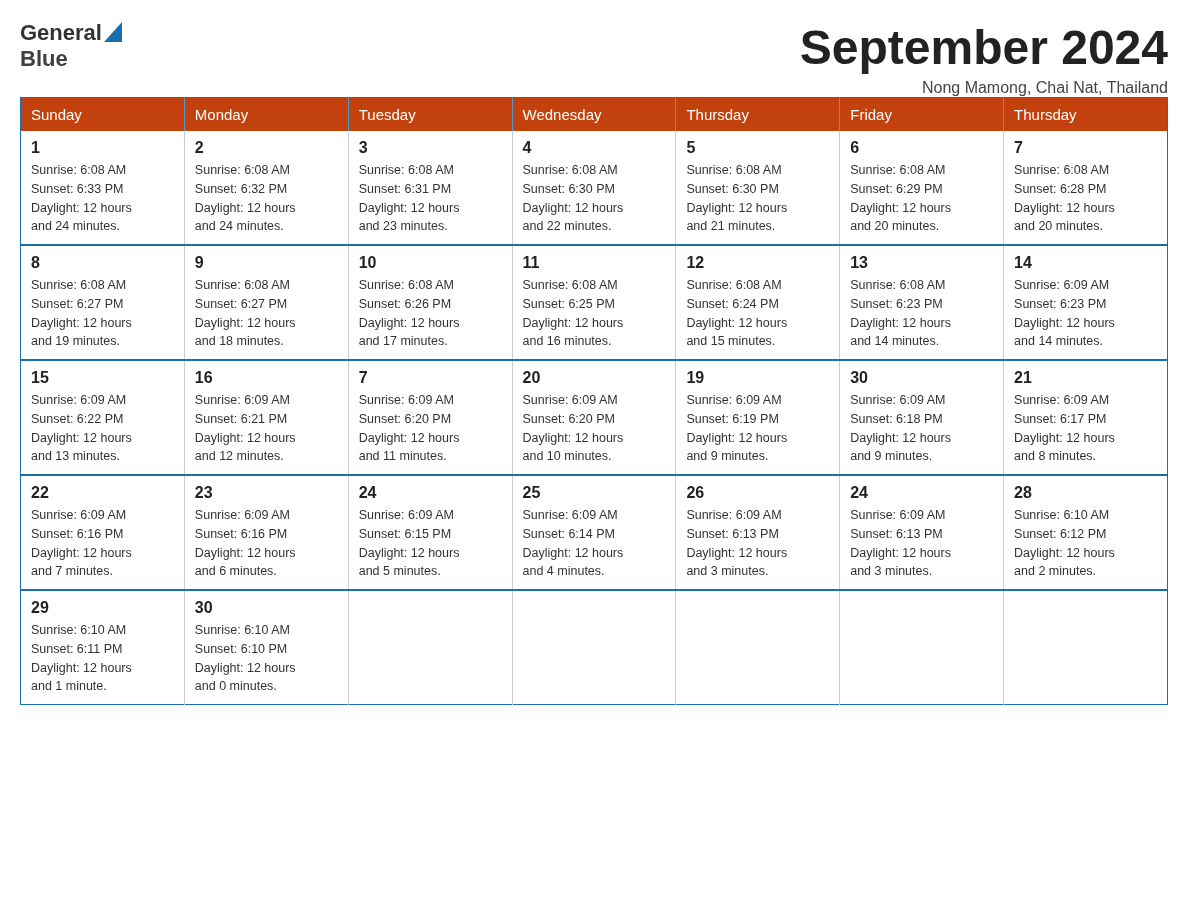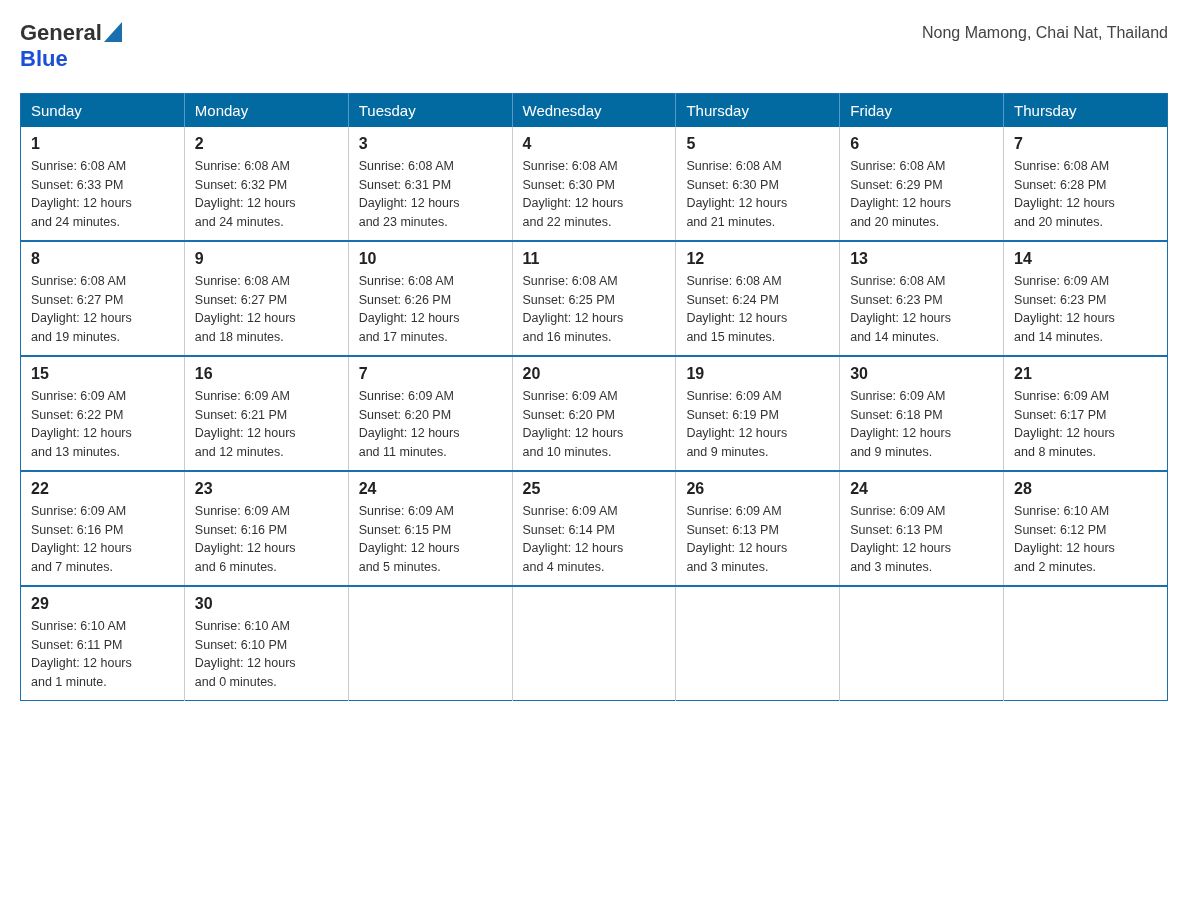--- a/index.html
+++ b/index.html
@@ -7,31 +7,30 @@
       font-family: Arial, sans-serif;
       background: #fff;
       width: 1188px;
       min-height: 918px;
       padding: 20px;
     }
     .header {
       display: flex;
       justify-content: space-between;
       align-items: flex-start;
-      margin-bottom: 20px;
     }
     .logo-text-general {
       font-size: 22px;
       font-weight: bold;
       color: #333;
     }
     .logo-blue {
       font-size: 22px;
       font-weight: bold;
-      color: #1d4ed8;
+      color: #404040;
     }
     .logo-wrapper {
       line-height: 1.2;
     }
     .title-block {
       text-align: right;
     }
     .main-title {
       font-size: 48px;
       font-weight: bold;
@@ -41,21 +40,21 @@
       font-size: 16px;
       color: #444;
       margin-top: 4px;
     }
     .calendar-table {
       width: 100%;
       border-collapse: collapse;
       border: 1px solid #1a6faf;
     }
     .calendar-table th {
-      background-color: #0369a1;
+      background-color: #c2410c;
       color: #fff;
       font-size: 15px;
       font-weight: normal;
       padding: 8px 10px;
       text-align: left;
       border-right: 1px solid #5599cc;
     }
     .calendar-table th:last-child {
       border-right: none;
     }
@@ -102,20 +101,21 @@
         <svg width="18" height="20" viewBox="0 0 18 20">
           <polygon points="0,20 18,20 18,0" fill="#1a6faf"></polygon>
         </svg>
       </span>
     </div>
     <div>
       <span class="logo-blue">Blue</span>
     </div>
   </div>
   <div class="title-block">
+    <div class="main-title">September 2024</div>
     <div class="subtitle">Nong Mamong, Chai Nat, Thailand</div>
   </div>
 </div>
 
 <table class="calendar-table">
   <thead>
     <tr>
       <th>Sunday</th>
       <th>Monday</th>
       <th>Tuesday</th>

